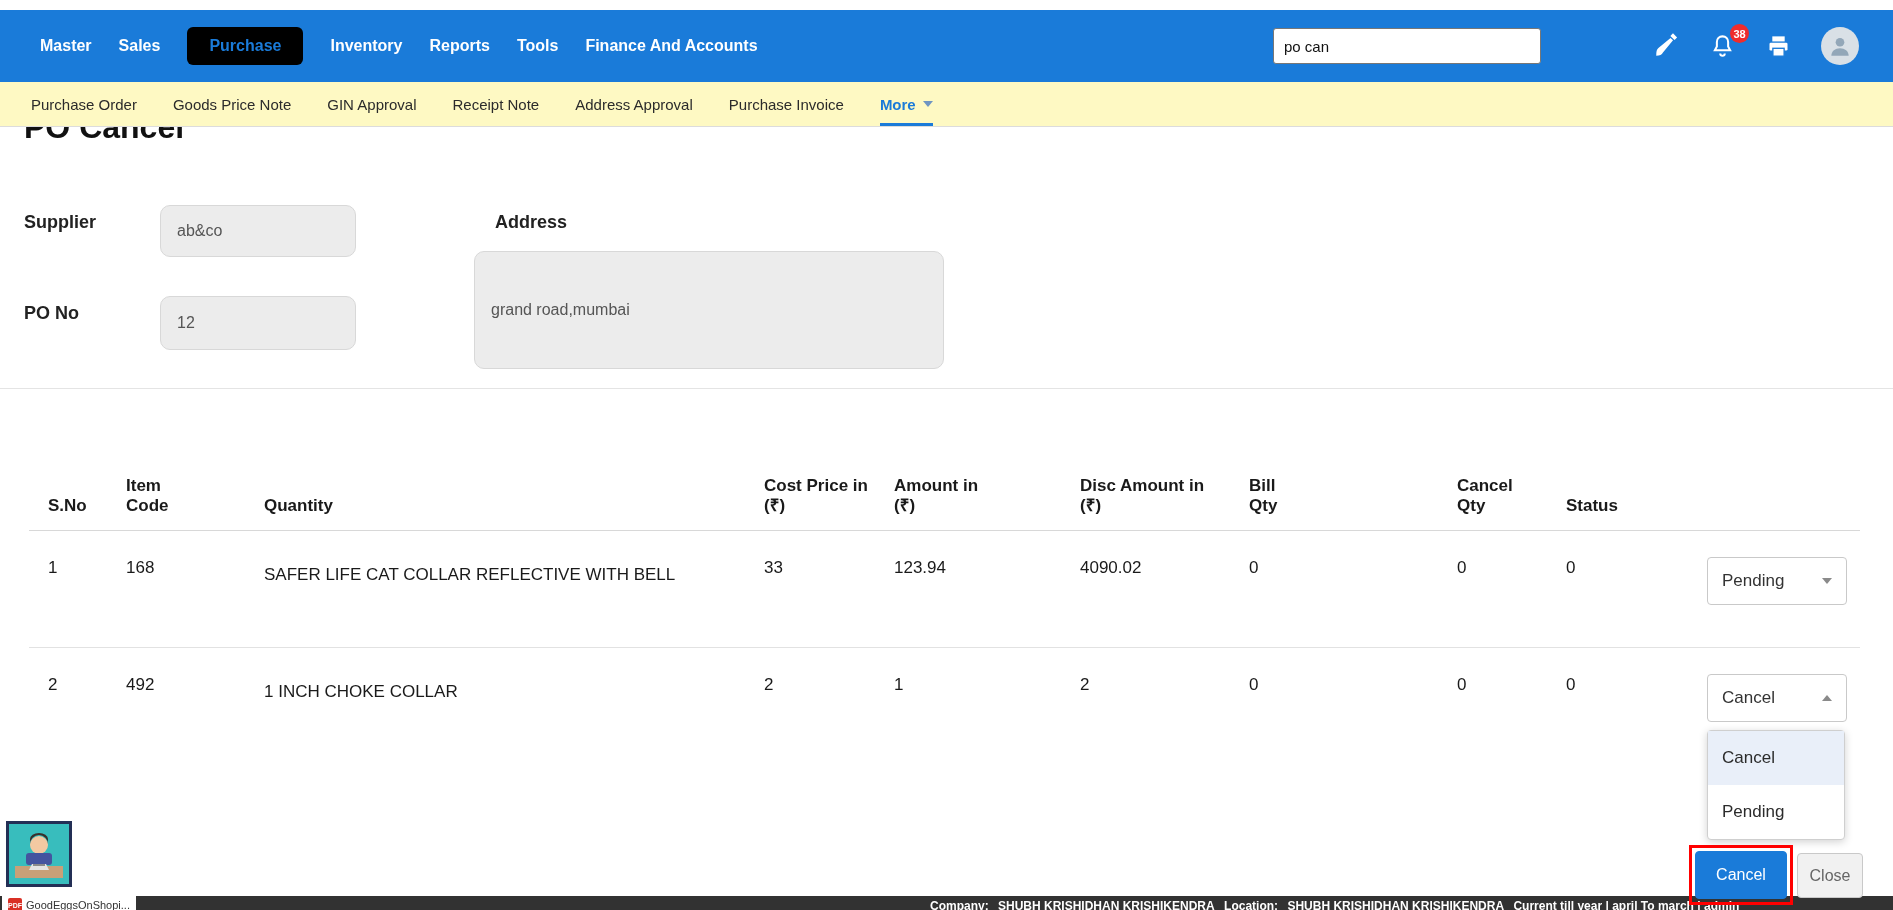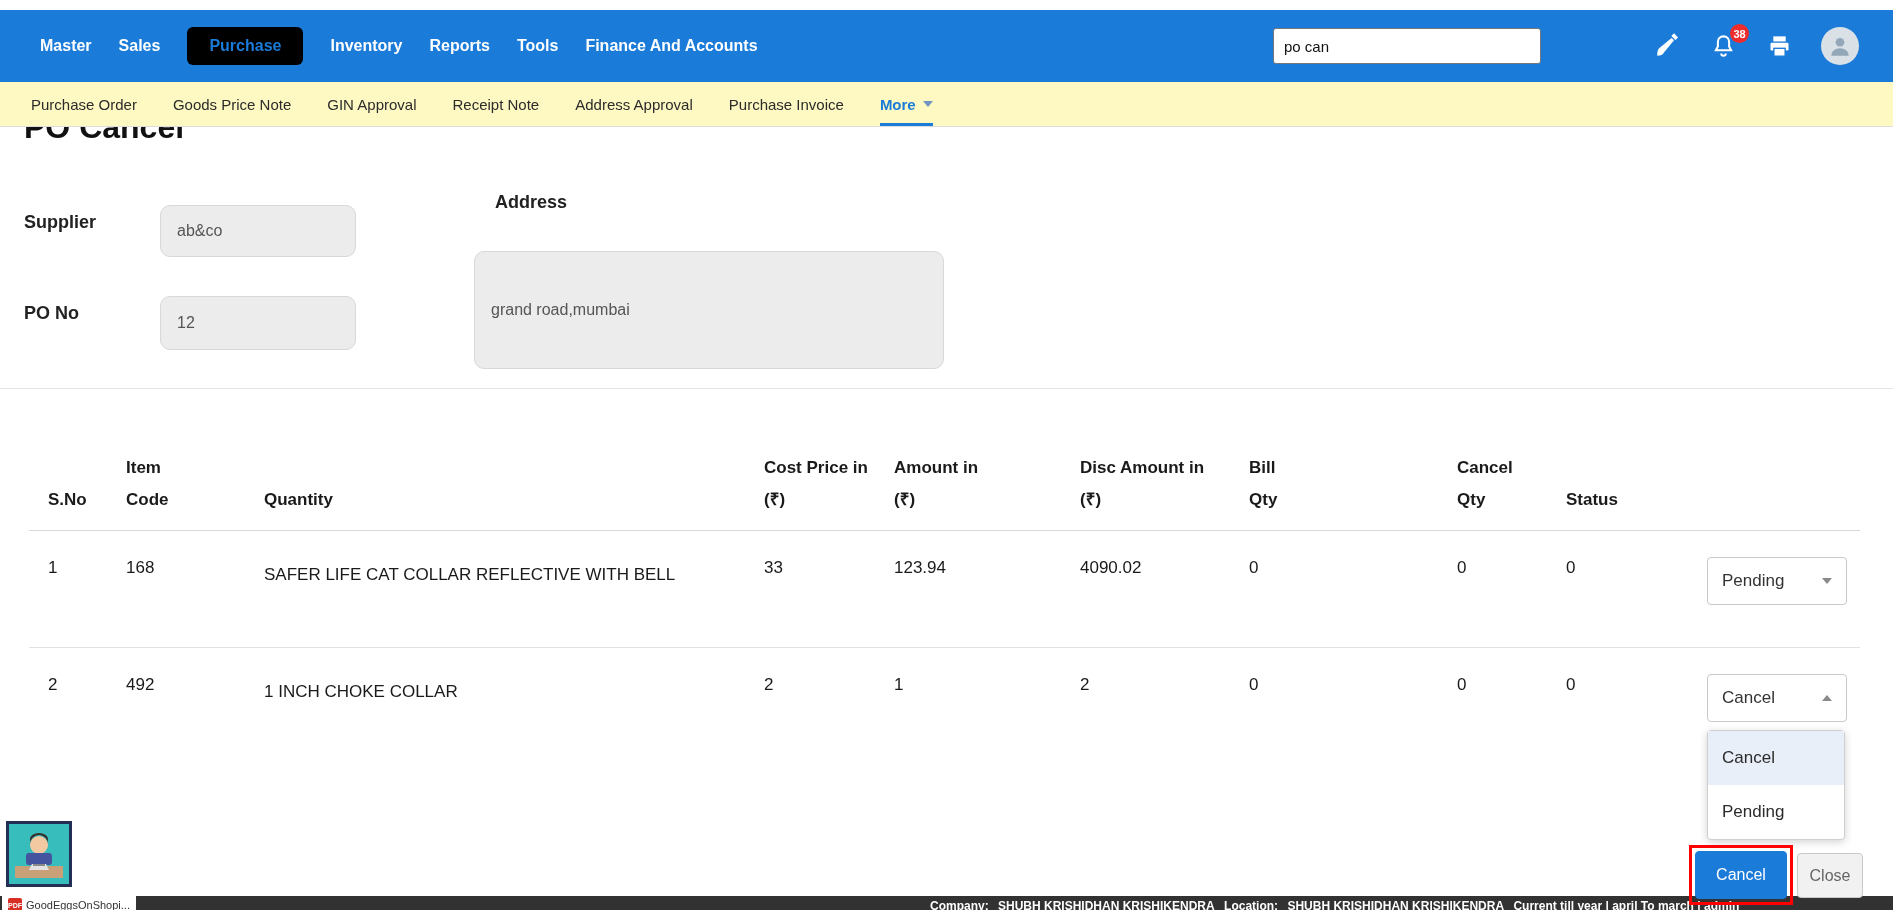--- a/index.html
+++ b/index.html
@@ -19,21 +19,21 @@
   .nav-item { color: #ffffff; font-size: 16px; font-weight: 700; cursor: pointer; white-space: nowrap; }
   .nav-item.active {
     background: #000000; color: #1a7bd9; padding: 10px 22px; border-radius: 6px;
   }
   .nav-search {
     margin-left: auto; margin-right: 112px; width: 268px; height: 36px;
     border: 1px solid #777; border-radius: 3px; padding: 0 10px; font-size: 15px;
     font-family: "Liberation Sans", sans-serif; color: #111; background: #fff; outline: none;
   }
   .nav-icons { display: flex; align-items: center; gap: 28px; padding-right: 14px; }
-  .icon-btn { position: relative; width: 28px; height: 28px; display: flex; align-items: center; justify-content: center; cursor: pointer; }
+  .icon-btn { position: relative; width: 28px; height: 28px; display: flex; align-items: center; cursor: pointer; }
   .badge {
     position: absolute; top: -8px; right: -12px; min-width: 19px; height: 19px;
     background: #ef2c2c; color: #fff; font-size: 11px; font-weight: 700;
     border-radius: 10px; display: flex; align-items: center; justify-content: center; padding: 0 3px;
   }
   .avatar-circle {
     width: 38px; height: 38px; border-radius: 50%; background: #d9e0e6;
     display: flex; align-items: center; justify-content: center; cursor: pointer;
   }
 
@@ -67,21 +67,21 @@
   
   .table-wrap { position: absolute; top: 429px; left: 29px; width: 1831px; }
   .trow {
     display: grid;
     grid-template-columns: 78px 138px 500px 130px 186px 169px 208px 109px 141px 160px;
     padding-left: 19px;
   }
   .trow.thead { height: 102px; border-bottom: 1px solid #d8d8d8; }
   .th {
     display: flex; align-items: flex-end; padding-bottom: 14px;
-    font-size: 17px; font-weight: 700; color: #1a1a1a; white-space: pre-line; line-height: 32px;
+    font-size: 17px; font-weight: 700; color: #1a1a1a; white-space: pre-line; line-height: 20px;
   }
   .trow.tbody-row { border-bottom: 1px solid #e2e2e2; min-height: 117px; }
   .trow.tbody-row.last { border-bottom: none; min-height: 95px; }
   .td { padding-top: 26px; font-size: 17px; color: #1a1a1a; line-height: 22px; }
   .td.item-name { line-height: 36px; padding-right: 85px; }
 
   .status-cell { position: relative; }
   .sel {
     width: 140px; height: 48px; background: #fff; border: 1px solid #c9c9c9; border-radius: 4px;
     display: flex; align-items: center; padding: 0 14px; font-size: 17px; color: #333;
@@ -204,21 +204,21 @@
   </div>
 </div>
 
 <div class="title-clip">
   <div class="page-title">PO Cancel</div>
 </div>
 
 <div class="form-label" style="left:24px; top:212px;">Supplier</div>
 <div class="gray-field" style="left:160px; top:205px; width:196px; height:52px;">ab&amp;co</div>
 
-<div class="form-label" style="left:495px; top:192px;">Address</div>
+<div class="form-label" style="left:495px; top:212px;">Address</div>
 <div class="gray-field" style="left:474px; top:251px; width:470px; height:118px; border-radius:10px;">grand road,mumbai</div>
 
 <div class="form-label" style="left:24px; top:303px;">PO No</div>
 <div class="gray-field" style="left:160px; top:296px; width:196px; height:54px;">12</div>
 
 <div class="divider"></div>
 
 <div class="table-wrap">
 
   <div class="trow thead">

